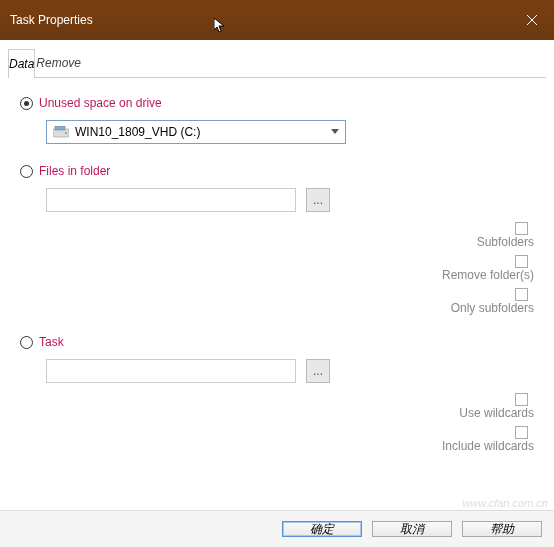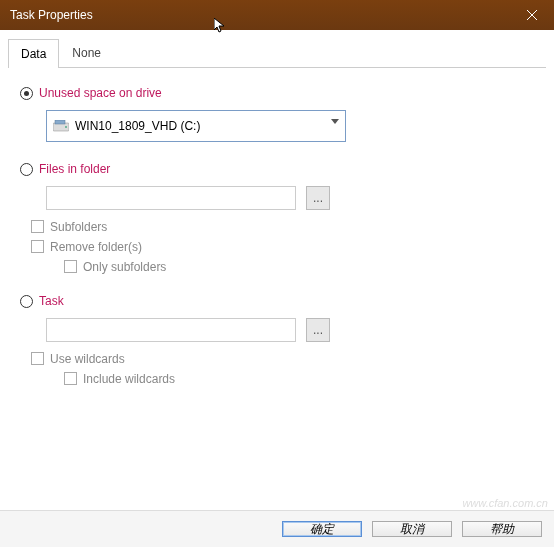--- a/index.html
+++ b/index.html
@@ -1,37 +1,37 @@
 <!DOCTYPE html>
 <html><head>
 <meta charset="utf-8">
 <style>
 * { box-sizing: border-box; margin: 0; padding: 0; font-family: "Microsoft YaHei", "Segoe UI", sans-serif; font-size: 12px; }
 body { background: #fff; width: 554px; height: 547px; overflow: hidden; position: relative; }
-.titlebar { background: #8b4513; background: linear-gradient(#7a3f0f, #6b3810); height: 30px; display: flex; align-items: center; justify-content: space-between; color: #fff; padding-left: 10px; }
+.titlebar { background: #8b4513; background: linear-gradient(#7a3f0f, #6b3810); height: 40px; display: flex; align-items: center; justify-content: space-between; color: #fff; padding-left: 10px; }
 .titlebar-title { font-size: 12px; }
 .close-btn { width: 45px; height: 30px; display: flex; align-items: center; justify-content: center; color: #fff; cursor: default; }
 .close-btn svg { width: 10px; height: 10px; }
 .cursor { position: absolute; left: 214px; top: 18px; pointer-events: none; z-index: 10; }
 .content { padding: 8px 8px 0 8px; }
 .tabs { display: flex; border-bottom: 1px solid #ccc; position: relative; }
-.tab { padding: 7px 12px; border: 1px solid transparent; border-bottom: none; color: #444; cursor: default; position: relative; }
+.tab { padding: 7px 0; border: 1px solid transparent; border-bottom: none; color: #444; cursor: default; position: relative; font-style: italic; }
 .tab.active { border-color: #ccc; background: #fff; top: 1px; color: #000; }
 .panel { padding: 18px 12px 10px 12px; }
 .radio-row { display: flex; align-items: center; margin-bottom: 10px; }
 .radio { width: 13px; height: 13px; border: 1px solid #333; border-radius: 50%; margin-right: 6px; display: inline-flex; align-items: center; justify-content: center; }
 .radio.checked::after { content: ""; width: 5px; height: 5px; background: #333; border-radius: 50%; }
 .radio-label { color: #be185d; }
-.drive-select { margin: 0 0 20px 26px; width: 300px; height: 32px; border: 1px solid #7a9cc6; display: flex; align-items: center; padding: 0 6px; position: relative; cursor: default; }
+.drive-select { margin: 0 0 20px 26px; width: 300px; height: 24px; border: 1px solid #7a9cc6; display: flex; align-items: center; padding: 0 6px; position: relative; cursor: default; }
 .drive-icon { width: 16px; height: 12px; margin-right: 6px; }
 .drive-select .arrow { position: absolute; right: 6px; top: 8px; }
 .field-row { display: flex; align-items: center; margin: 0 0 10px 26px; gap: 10px; }
 .text-input { width: 250px; height: 24px; border: 1px solid #ccc; background: #fff; }
 .browse-btn { width: 24px; height: 24px; border: 1px solid #bbb; background: #e8e8e8; display: flex; align-items: center; justify-content: center; color: #555; cursor: default; }
-.check-row { display: flex; align-items: flex-start; margin: 0 0 6px 11px; }
+.check-row { display: flex; align-items: flex-end; margin: 0 0 6px 26px; flex-direction: column; }
 .check-row.indent { margin-left: 44px; }
 .checkbox { width: 13px; height: 13px; border: 1px solid #aaa; margin-right: 6px; background: #fff; }
 .check-label { color: #888; }
 .section-gap { height: 14px; }
 .when-label { color: #222; margin-bottom: 6px; display: block; }
 .when-block { margin-left: 0; }
 .combo { width: 140px; height: 24px; border: 1px solid #aaa; background: linear-gradient(#fafafa,#e8e8e8); display: flex; align-items: center; justify-content: space-between; padding: 0 6px; cursor: default; }
 .footer { position: absolute; bottom: 0; left: 0; right: 0; border-top: 1px solid #ddd; padding: 10px 12px; display: flex; justify-content: flex-end; gap: 10px; background: #f5f5f5; }
 .btn { width: 80px; height: 16px; border: 1px solid #aaa; background: linear-gradient(#fafafa,#eaeaea); display: flex; align-items: center; justify-content: center; cursor: default; font-style: italic; }
 .btn.primary { border-color: #5a8fd6; box-shadow: 0 0 0 1px #a8c8ee inset; }
@@ -51,21 +51,21 @@
   </div>
 </div>
 
 <svg class="cursor" width="16" height="16" viewBox="0 0 16 16">
     <path d="M0 0 L0 12 L3 9 L5 14 L7 13 L5 8 L10 8 Z" fill="#fff" stroke="#000" stroke-width="1"></path>
   </svg>
 
 <div class="content">
   <div class="tabs">
     <div class="tab active">Data</div>
-    <div class="tab">None</div>
+    <div class="tab">Remove</div>
   </div>
 
   <div class="panel">
 
     <div class="radio-row">
       <span class="radio checked"></span>
       <span class="radio-label">Unused space on drive</span>
     </div>
     <div class="drive-select">
       <svg class="drive-icon" viewBox="0 0 16 12">

